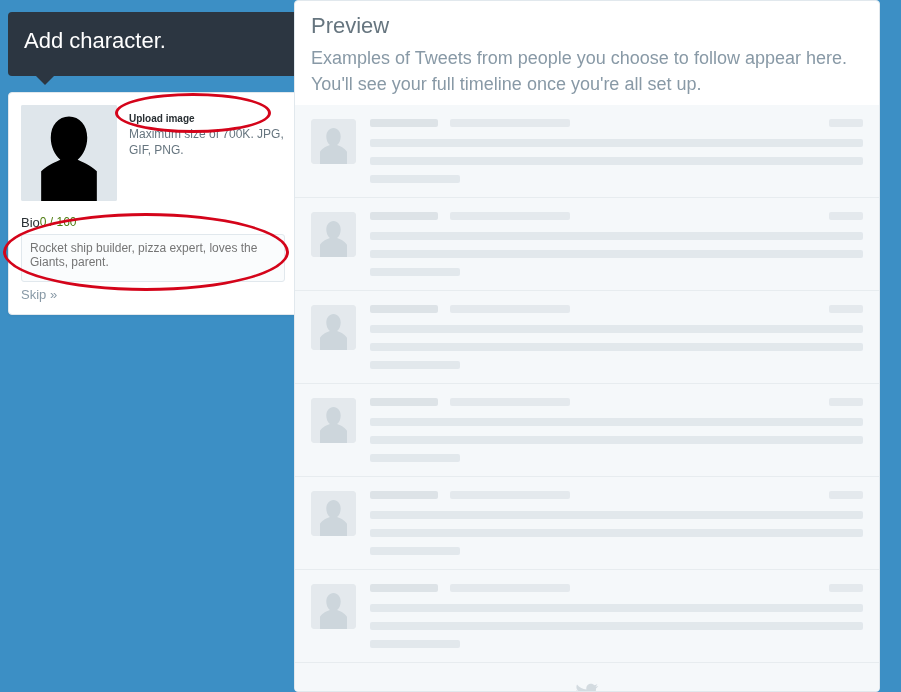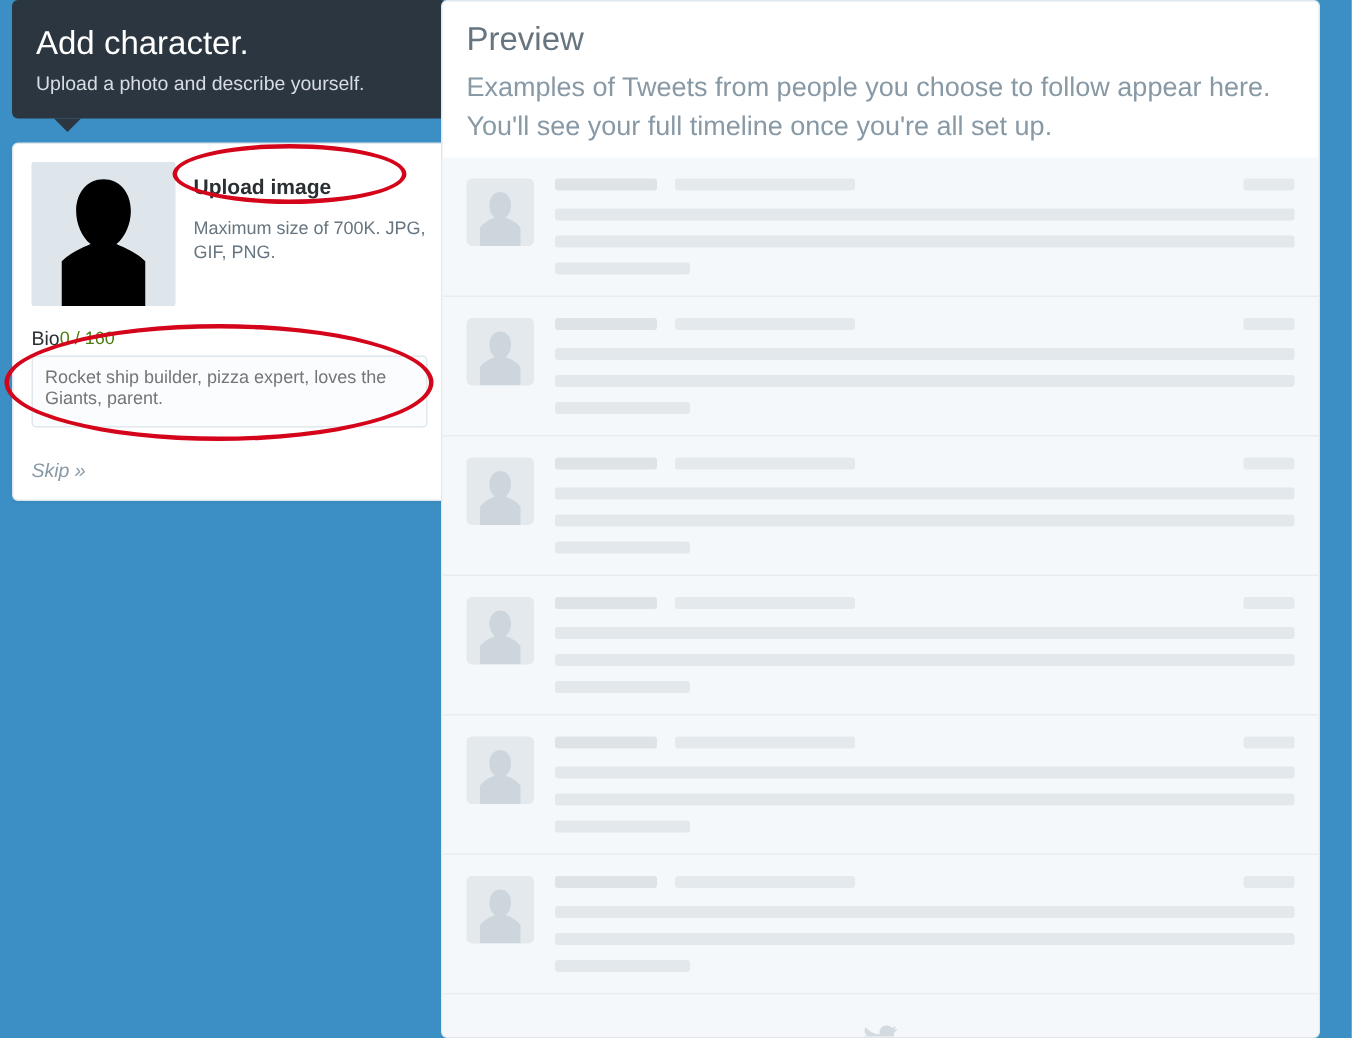--- a/index.html
+++ b/index.html
@@ -14,21 +14,21 @@
   .stage {
     position: relative;
     width: 901px;
     height: 692px;
   }
 
   
   .left-col {
     position: absolute;
     left: 8px;
-    top: 0;
+    top: 12px;
     width: 290px;
   }
   .dark-panel {
     background: #2c3641;
     color: #fff;
     padding: 16px;
     border-radius: 4px;
     position: relative;
   }
   .dark-panel h1 {
@@ -76,30 +76,29 @@
     flex: 0 0 auto;
   }
   .avatar-box svg { width: 100%; height: 100%; display:block; }
 
   .upload-text {
     margin-left: 12px;
     flex: 1;
   }
   .upload-link {
     color: #292f33;
-    font-size: 14px;
+    font-size: 10px;
     font-weight: 600;
     cursor: pointer;
     display: inline-block;
     margin-top: 8px;
   }
   .upload-note {
     color: #66757f;
     font-size: 12px;
-    margin-top: 10px;
     line-height: 1.35;
   }
 
   .bio-row {
     margin-top: 14px;
     position: relative;
   }
   .bio-header {
     display: flex;
     font-size: 13px;
@@ -117,25 +116,24 @@
     border-radius: 3px;
     font-family: inherit;
     font-size: 12px;
     color: #8899a6;
     padding: 6px 8px;
     box-sizing: border-box;
     resize: none;
     background: #fafcfd;
   }
   .skip {
-    margin-top: 16px;
+    margin-top: 1px;
     color: #8899a6;
     font-size: 13px;
     cursor: pointer;
-    font-style: italic;
   }
 
   
   .annot {
     position: absolute;
     border: 3px solid #d4041a;
     border-radius: 50%;
     pointer-events: none;
   }
 
@@ -212,21 +210,20 @@
   .footer svg { width: 30px; height:24px; fill:#d3dbe0; }
 </style>
 </head>
 <body>
 
 <div class="stage">
 
   <div class="left-col">
     <div class="dark-panel">
       <h1>Add character.</h1>
-      <div class="sub">Upload a photo and describe yourself.</div>
       <div class="arrow"></div>
     </div>
 
     <div class="white-card">
       <div class="upload-row">
         <div class="avatar-box">
           <svg viewBox="0 0 100 100">
             <rect width="100" height="100" fill="#dfe6eb"></rect>
             <path fill="#000000" d="M50 12c-11 0-19 9-19 22 0 9 4 18 10 23-4 2-13 5-20 12v31h58V69c-7-7-16-10-20-12 6-5 10-14 10-23 0-13-8-22-19-22z"></path>
           </svg>

